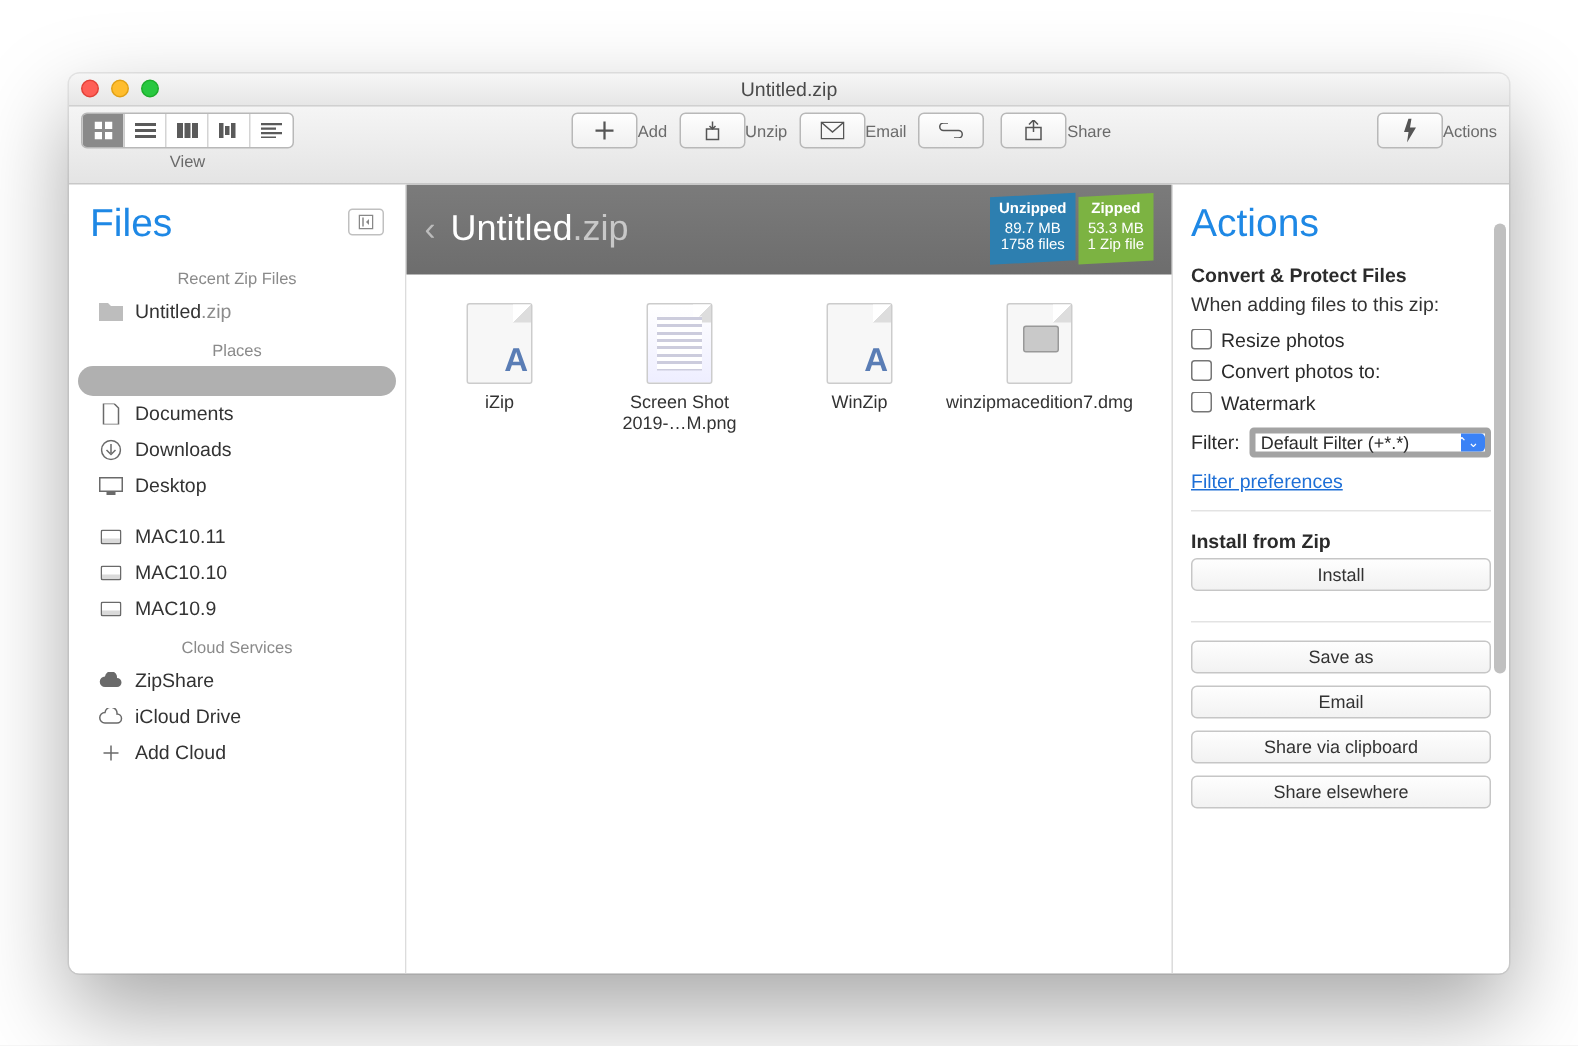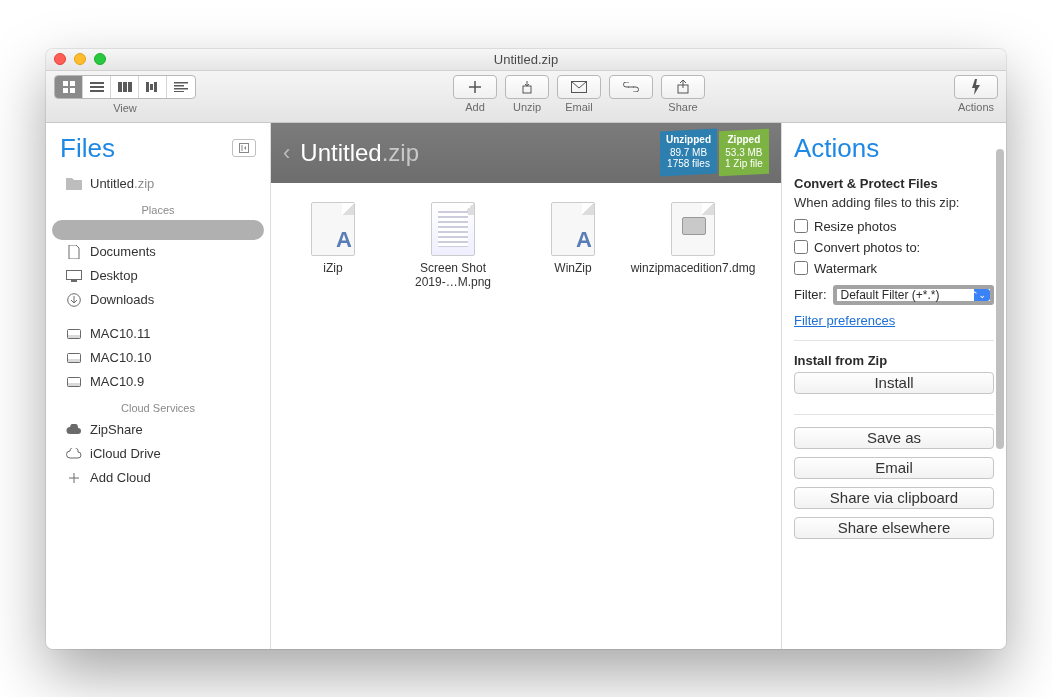--- a/index.html
+++ b/index.html
@@ -12,21 +12,21 @@
 .tl.yellow{background:#ffbd2e;border:1px solid #e1a116;}
 .tl.green{background:#28c840;border:1px solid #1dad2b;}
 .toolbar { height: 52px; background: linear-gradient(#f5f5f5,#e4e4e4); border-bottom:1px solid #c8c8c8; display:flex; align-items:flex-start; padding: 4px 8px 0 8px; }
 .seggroup { display:flex; flex-direction:column; align-items:center; margin-right:8px; }
 .segctrl { display:flex; border:1px solid #b8b8b8; border-radius:4px; overflow:hidden; background:#fff; }
 .segbtn { width:28px; height:22px; display:flex; align-items:center; justify-content:center; border-right:1px solid #d4d4d4; color:#5a5a5a; cursor:pointer; }
 .segbtn:last-child{border-right:none;}
 .segbtn.active{background:#8a8a8a; color:#fff;}
 .seglabel { font-size:11px; color:#6a6a6a; margin-top:3px; }
 .tbcenter { flex:1; display:flex; justify-content:center; gap:8px; }
-.tbbtn { display:flex; flex-direction:column; align-items:center; }
+.tbbtn { display:flex; flex-direction:row; align-items:center; }
 .tbbtn .b { width:44px; height:24px; border:1px solid #b8b8b8; border-radius:4px; background:linear-gradient(#fefefe,#f0f0f0); display:flex; align-items:center; justify-content:center; color:#555; cursor:pointer; }
 .tbbtn .t { font-size:11px; color:#6a6a6a; margin-top:2px; }
 .tbright { display:flex; }
 .content { flex:1; display:flex; overflow:hidden; }
 .sidebar { width: 225px; background:#fff; border-right:1px solid #dcdcdc; padding:10px 0 0 0; overflow-y:auto;text-align:center; }
 .files-hdr { display:flex; align-items:center; justify-content:space-between; padding:0 14px 8px 14px; }
 .files-title { font-size:26px; font-weight:400; color:#1e88e5; }
 .collapse { width:24px; height:18px; border:1px solid #c0c0c0; border-radius:3px; display:flex; align-items:center; justify-content:center; color:#888; cursor:pointer; }
 .side-sec { font-size:11px; color:#8a8a8a; padding:8px 14px 4px; }
 .side-item { display:flex; align-items:center; gap:8px; padding:4px 14px; font-size:13px; color:#333; cursor:pointer; border-radius:4px; margin:0 6px; }
@@ -56,21 +56,21 @@
 .sec-h { font-weight:600; font-size:13px; margin-bottom:4px; }
 .sec-sub { font-size:13px; color:#333; margin-bottom:6px; }
 .chkrow { display:flex; align-items:center; gap:6px; padding:3px 0; }
 .chkrow input{ width:14px; height:14px; cursor:pointer; }
 .filterrow { display:flex; align-items:center; gap:6px; margin-top:6px; }
 .sel { flex:1; height:20px; background:#fff; border:4px solid #a3a3a3; border-radius:3px; font-size:12px; padding:0 4px; position:relative; display:flex; align-items:center; cursor:pointer; }
 .sel::after{content:""; position:absolute; right:0; top:0; bottom:0; width:16px; background:#3b82f6; border-radius:0 3px 3px 0;}
 .sel-caret{position:absolute; right:4px; color:#fff; font-size:9px; z-index:1;}
 .link { color:#1e6fd6; text-decoration:underline; cursor:pointer; font-size:13px; margin-top:8px; display:inline-block; }
 .hr { border:none; border-top:1px solid #e3e3e3; margin:12px 0; }
-.abtn { width:100%; height:22px; border:1px solid #c6c6c6; border-radius:4px; background:linear-gradient(#fefefe,#f2f2f2); font-size:15px; color:#333; margin-bottom:8px; cursor:pointer; }
+.abtn { width:100%; height:22px; border:1px solid #c6c6c6; border-radius:4px; background:linear-gradient(#fefefe,#f2f2f2); font-size:12px; color:#333; margin-bottom:8px; cursor:pointer; }
 .scrolltrack { position:absolute; right:2px; top:100px; bottom:8px; width:10px; }
 .scrollthumb { position:absolute; right:0; top:0; width:8px; height:300px; background:#c0c0c0; border-radius:4px; }
 .dim { color:#8c8c8c; }
 svg { display:block; }
 </style>
 </head>
 <body>
 
 <div class="window">
   <div class="titlebar">
@@ -190,56 +190,57 @@
       <div class="files-hdr">
         <div class="files-title">Files</div>
         <div class="collapse">
           <svg width="10" height="10" viewBox="0 0 10 10">
               <rect x="0.5" y="0.5" width="9" height="9" fill="none" stroke="currentColor"></rect>
               <path d="M3 2v6" stroke="currentColor"></path>
               <path d="M5 5l2-2v4z" fill="currentColor"></path>
             </svg>
         </div>
       </div>
+      <div class="side-sec">Recent Zip Files</div>
       <div class="side-item">
         <span class="icon-sm">
             <svg width="16" height="12" viewBox="0 0 16 12">
               <path d="M0 2V0h6l2 2h8v10H0z" fill="#bdbdbd"></path>
             </svg>
           </span>
         <span><span>Untitled</span><span class="dim">.zip</span></span>
       </div>
 
       <div class="side-sec">Places</div>
       <div class="side-item selected" style="height:20px;"></div>
       <div class="side-item">
         <span class="icon-sm">
             <svg width="12" height="14" viewBox="0 0 12 14">
               <path d="M1 0h7l3 3v11H1z" fill="none" stroke="currentColor"></path>
             </svg>
           </span>
         <span>Documents</span>
+      </div>
+      <div class="side-item">
+        <span class="icon-sm">
+            <svg width="14" height="14" viewBox="0 0 14 14">
+              <circle cx="7" cy="7" r="6.3" fill="none" stroke="currentColor"></circle>
+              <path d="M7 3v6M4 7l3 3 3-3" fill="none" stroke="currentColor"></path>
+            </svg>
+          </span>
+        <span>Downloads</span>
       </div>
       <div class="side-item">
         <span class="icon-sm">
             <svg width="16" height="12" viewBox="0 0 16 12">
               <rect x="0.5" y="0.5" width="15" height="9" fill="none" stroke="currentColor"></rect>
               <rect x="5" y="10" width="6" height="2" fill="currentColor"></rect>
             </svg>
           </span>
         <span>Desktop</span>
-      </div>
-      <div class="side-item">
-        <span class="icon-sm">
-            <svg width="14" height="14" viewBox="0 0 14 14">
-              <circle cx="7" cy="7" r="6.3" fill="none" stroke="currentColor"></circle>
-              <path d="M7 3v6M4 7l3 3 3-3" fill="none" stroke="currentColor"></path>
-            </svg>
-          </span>
-        <span>Downloads</span>
       </div>
 
       <div class="gap"></div>
       <div class="side-item">
         <span class="icon-sm">
             <svg width="14" height="10" viewBox="0 0 14 10">
               <rect x="0.5" y="0.5" width="13" height="9" rx="1" fill="none" stroke="currentColor"></rect>
               <rect x="0.5" y="6" width="13" height="3.5" fill="currentColor" opacity="0.25"></rect>
             </svg>
           </span>

